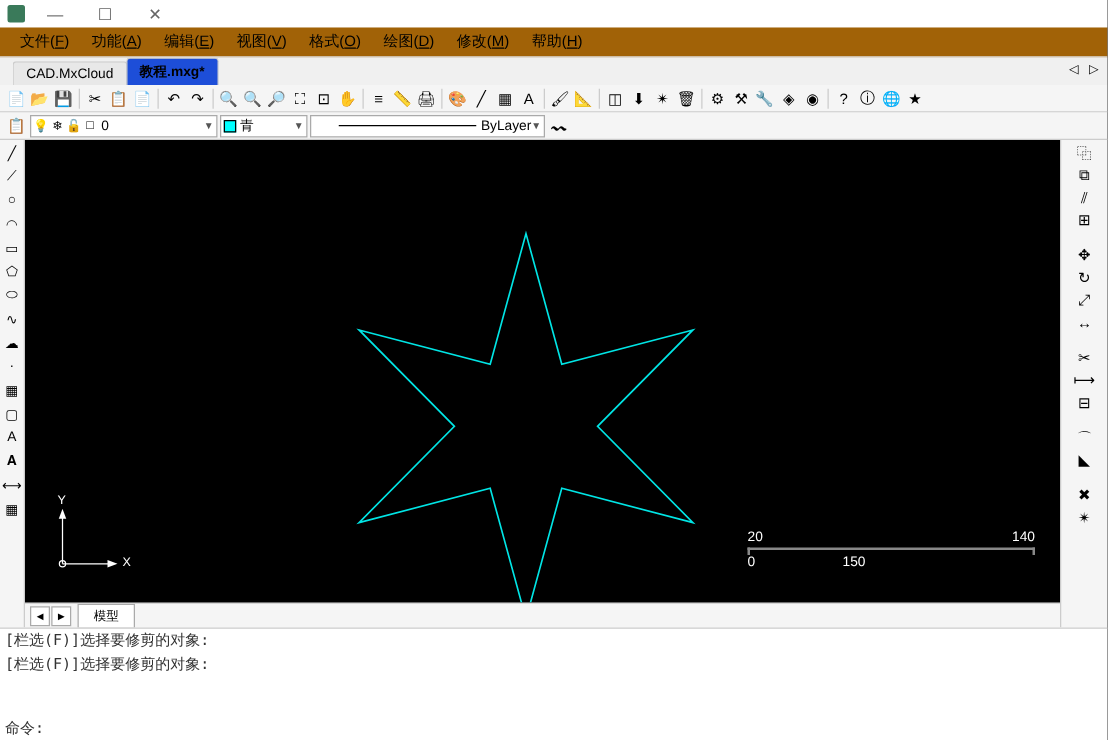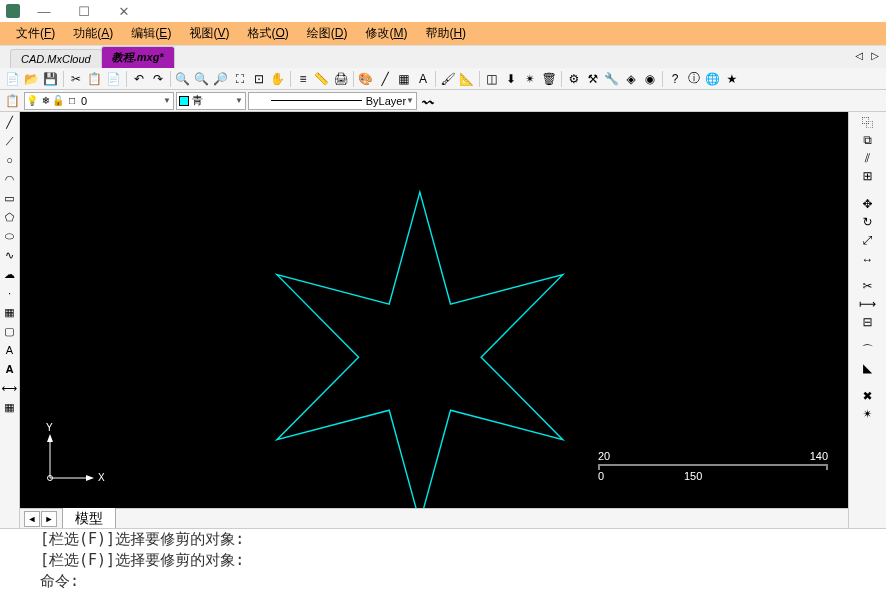--- a/index.html
+++ b/index.html
@@ -4,39 +4,39 @@
   <style>
     * { margin: 0; padding: 0; box-sizing: border-box; }
     body { font-family: "Microsoft YaHei", SimSun, Arial, sans-serif; font-size: 12px; background: #f0f0f0; width: 886px; height: 592px; overflow: hidden; display: flex; flex-direction: column; }
     
     .titlebar { height: 22px; background: #fff; display: flex; align-items: center; padding-left: 6px; color: #666; font-size: 11px; }
     .titlebar-icon { width: 14px; height: 14px; background: #3a7a5a; margin-right: 4px; border-radius: 2px; }
     .titlebar-text { flex: 1; }
     .win-controls { display: flex; }
     .win-btn { width: 40px; height: 22px; display: flex; align-items: center; justify-content: center; cursor: pointer; font-size: 13px; }
     
-    .menubar { height: 24px; background: #fdba74; display: flex; align-items: center; padding-left: 8px; gap: 2px; border-bottom: 1px solid #ddd; }
+    .menubar { height: 24px; background: #a16207; display: flex; align-items: center; padding-left: 8px; gap: 2px; border-bottom: 1px solid #ddd; }
     .menu-item { padding: 3px 8px; cursor: pointer; }
     .menu-item u { text-decoration: underline; }
     
     .doc-tabs { height: 22px; background: #f0f0f0; display: flex; align-items: flex-end; padding-left: 10px; position: relative; }
-    .doc-tab { padding: 3px 10px; background: #e8e8e8; border: 1px solid #ccc; border-bottom: none; font-size: 11px; border-radius: 3px 3px 0 0; margin-right: -1px; cursor: pointer; font-style: italic; }
-    .doc-tab.active { background: #a21caf; font-weight: bold; }
+    .doc-tab { padding: 3px 10px; background: #e8e8e8; border: 1px solid #ccc; border-bottom: none; font-size: 11px; border-radius: 3px 3px 0 0; margin-right: -1px; cursor: pointer; }
+    .doc-tab.active { background: #1d4ed8; font-weight: bold; }
     .doc-nav { position: absolute; right: 4px; top: 2px; display: flex; gap: 2px; }
     .doc-nav-btn { width: 14px; height: 14px; display: flex; align-items: center; justify-content: center; font-size: 10px; cursor: pointer; }
     
     .toolbar { height: 22px; background: #f5f5f5; border-bottom: 1px solid #ccc; display: flex; align-items: center; padding: 0 4px; gap: 1px; }
     .tb-btn { width: 18px; height: 18px; display: flex; align-items: center; justify-content: center; cursor: pointer; font-size: 12px; }
     .tb-sep { width: 1px; height: 16px; background: #ccc; margin: 0 2px; }
     
     .props-bar { height: 22px; background: #f5f5f5; border-bottom: 1px solid #ccc; display: flex; align-items: center; padding: 0 4px; gap: 2px; }
     .layer-combo { display: flex; align-items: center; border: 1px solid #aaa; background: #fff; height: 18px; padding: 0 2px; font-size: 11px; }
     .layer-combo.w1 { width: 150px; }
     .layer-combo.w2 { width: 70px; }
-    .layer-combo.w3 { width: 169px; padding-left: 18px; }
+    .layer-combo.w3 { width: 188px; padding-left: 18px; }
     .layer-icons { display: flex; gap: 1px; margin-right: 3px; }
     .layer-ic { width: 12px; height: 12px; font-size: 10px; display: flex; align-items: center; justify-content: center; }
     .color-swatch { width: 10px; height: 10px; background: cyan; border: 1px solid #000; margin-right: 3px; }
     .combo-text { flex: 1; }
     .combo-arrow { font-size: 8px; color: #555; margin-left: auto; }
     .line-preview { flex: 1; border-top: 1px solid #000; margin: 0 4px; }
     
     .workspace { flex: 1; display: flex; min-height: 0; }
     .left-tools { width: 20px; background: #f5f5f5; border-right: 1px solid #ccc; display: flex; flex-direction: column; align-items: center; padding-top: 2px; gap: 3px; }
     .left-tools .tb-btn { width: 16px; height: 16px; font-size: 11px; }
@@ -48,26 +48,26 @@
     .canvas { flex: 1; background: #000; position: relative; overflow: hidden; }
     .star-svg { position: absolute; left: 0; top: 0; width: 100%; height: 100%; }
     .ucs { position: absolute; left: 20px; bottom: 18px; color: #fff; font-size: 10px; }
     .scale-bar { position: absolute; right: 20px; bottom: 26px; color: #fff; font-size: 11px; }
     .scale-line { border-top: 2px solid #888; border-left: 2px solid #888; border-right: 2px solid #888; height: 6px; }
     .scale-labels { display: flex; justify-content: space-between; position: relative; }
     .scale-top { position: absolute; top: -14px; width: 100%; display: flex; justify-content: space-around; }
     
     .model-tabs { height: 20px; background: #f5f5f5; display: flex; align-items: center; padding-left: 4px; border-top: 1px solid #ccc; }
     .mt-nav { width: 16px; height: 16px; border: 1px solid #aaa; background: #fff; display: flex; align-items: center; justify-content: center; font-size: 9px; cursor: pointer; margin-right: 1px; }
-    .mt-tab { padding: 2px 12px; background: #fff; border: 1px solid #aaa; font-size: 14px; margin-left: 4px; cursor: pointer; }
-    
-    .command-area { background: #fff; border-top: 1px solid #ccc; font-size: 15px; color: #333; font-family: SimSun, monospace; padding-left: 36px; }
+    .mt-tab { padding: 2px 12px; background: #fff; border: 1px solid #aaa; font-size: 10px; margin-left: 4px; cursor: pointer; }
+    
+    .command-area { background: #fff; border-top: 1px solid #ccc; font-size: 12px; color: #333; font-family: SimSun, monospace; }
     .cmd-line { padding: 1px 4px; }
     .cmd-input-line { padding: 1px 4px; display: flex; }
-    .cmd-prompt { margin-right: 2px; }
+    .cmd-prompt { margin-right: 2px; margin-top: 32px; }
     .cmd-input { flex: 1; border: none; outline: none; font-family: inherit; font-size: inherit; }
   </style>
 </head>
 <body>
 
 <div class="titlebar">
   <div class="titlebar-icon"></div>
   <div class="win-controls">
     <div class="win-btn">—</div>
     <div class="win-btn">☐</div>
@@ -205,21 +205,21 @@
         <div style="position:absolute;left:6px;top:-6px">Y</div>
       </div>
       <div class="scale-bar" style="width:230px">
         <div class="scale-top">
           <span>20</span>
           <span style="margin-left:auto">140</span>
         </div>
         <div class="scale-line"></div>
         <div class="scale-labels">
           <span>0</span>
-          <span style="position:absolute;left:86px">150</span>
+          <span style="position:absolute;left:76px">150</span>
         </div>
       </div>
     </div>
     <div class="model-tabs">
       <div class="mt-nav">◄</div>
       <div class="mt-nav">►</div>
       <div class="mt-tab">模型</div>
     </div>
   </div>
 

